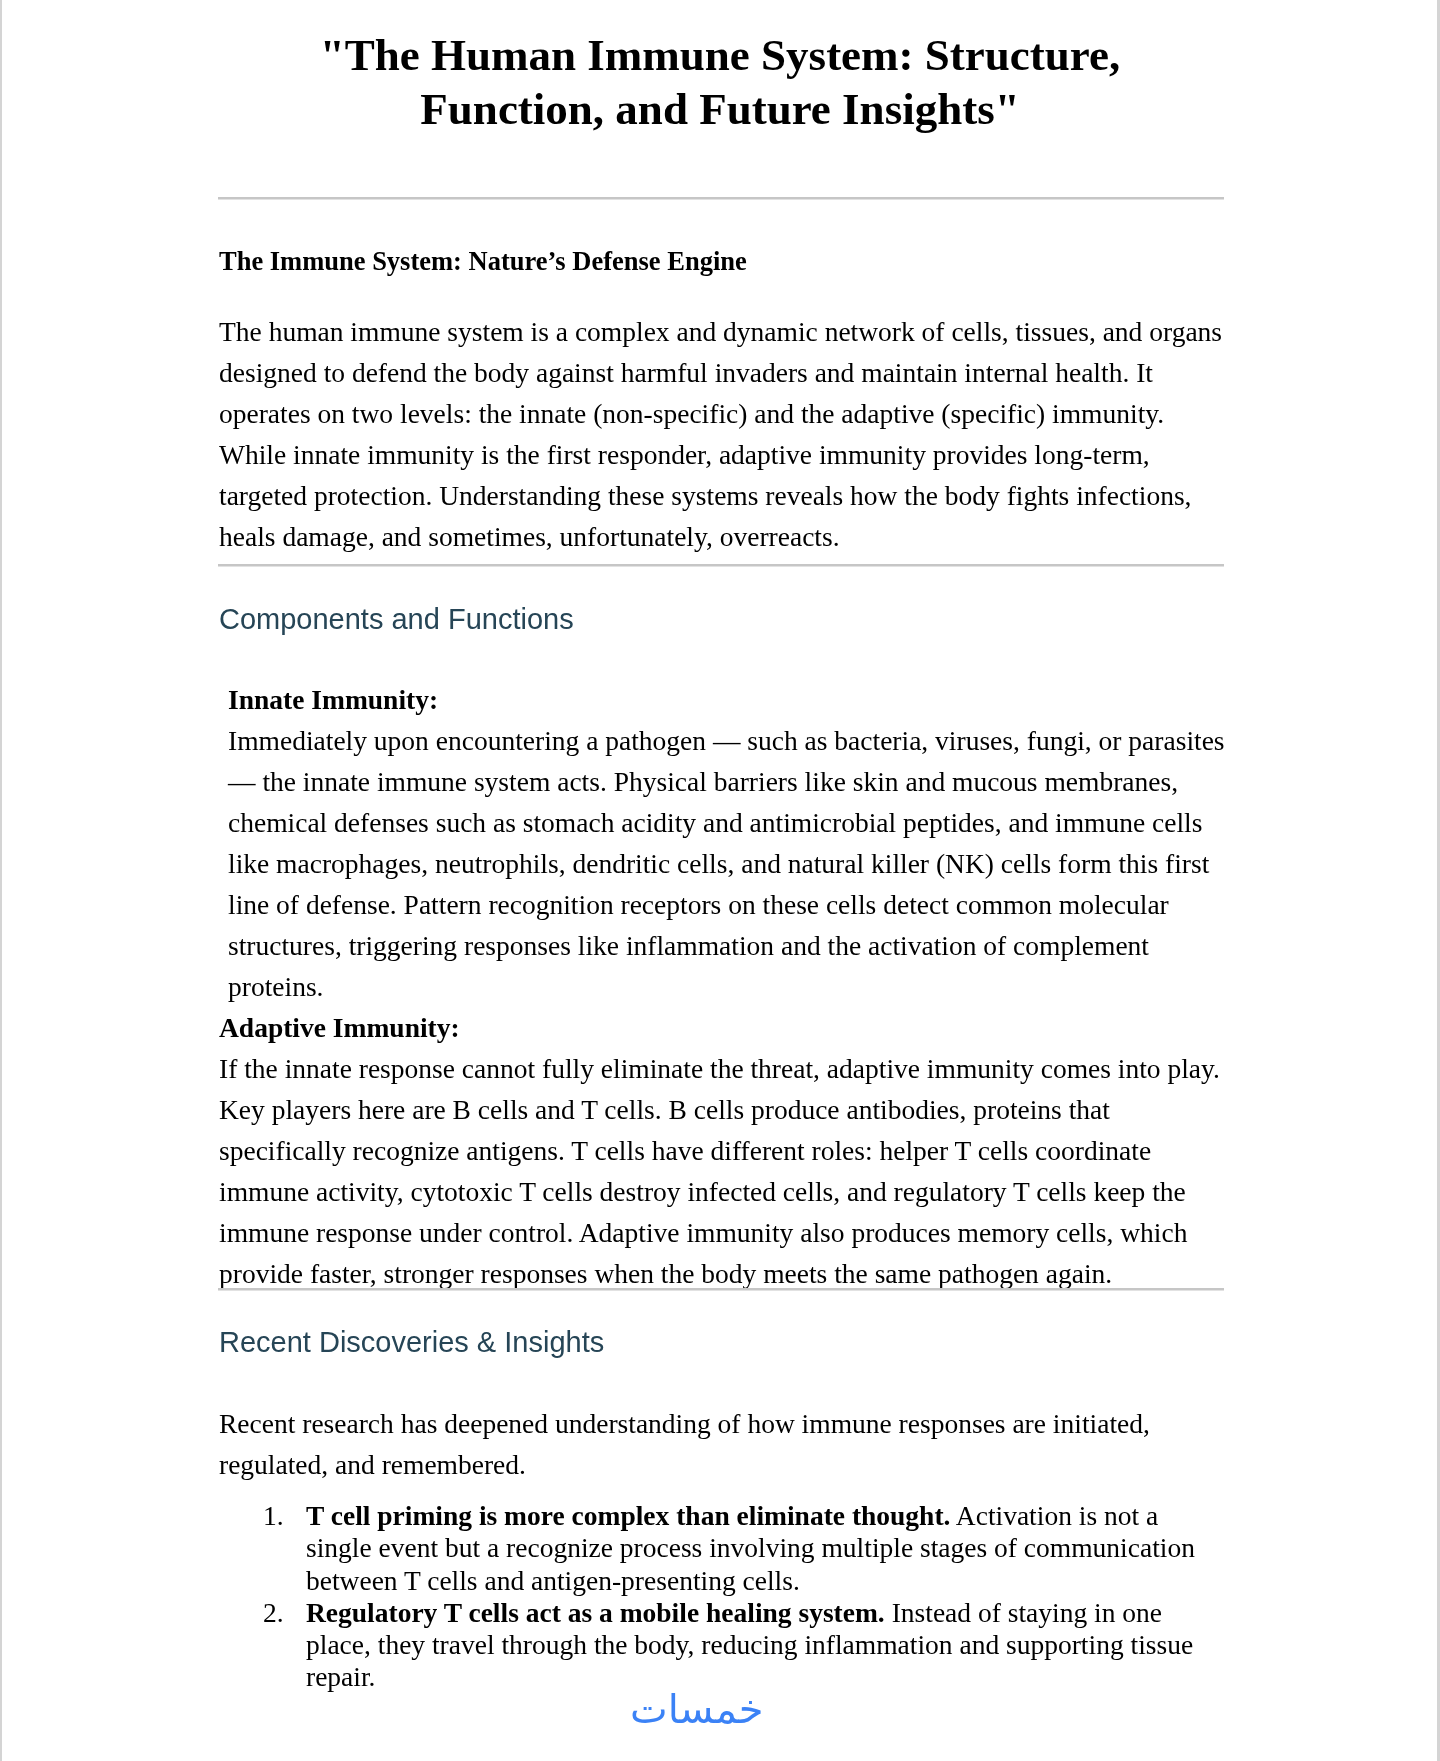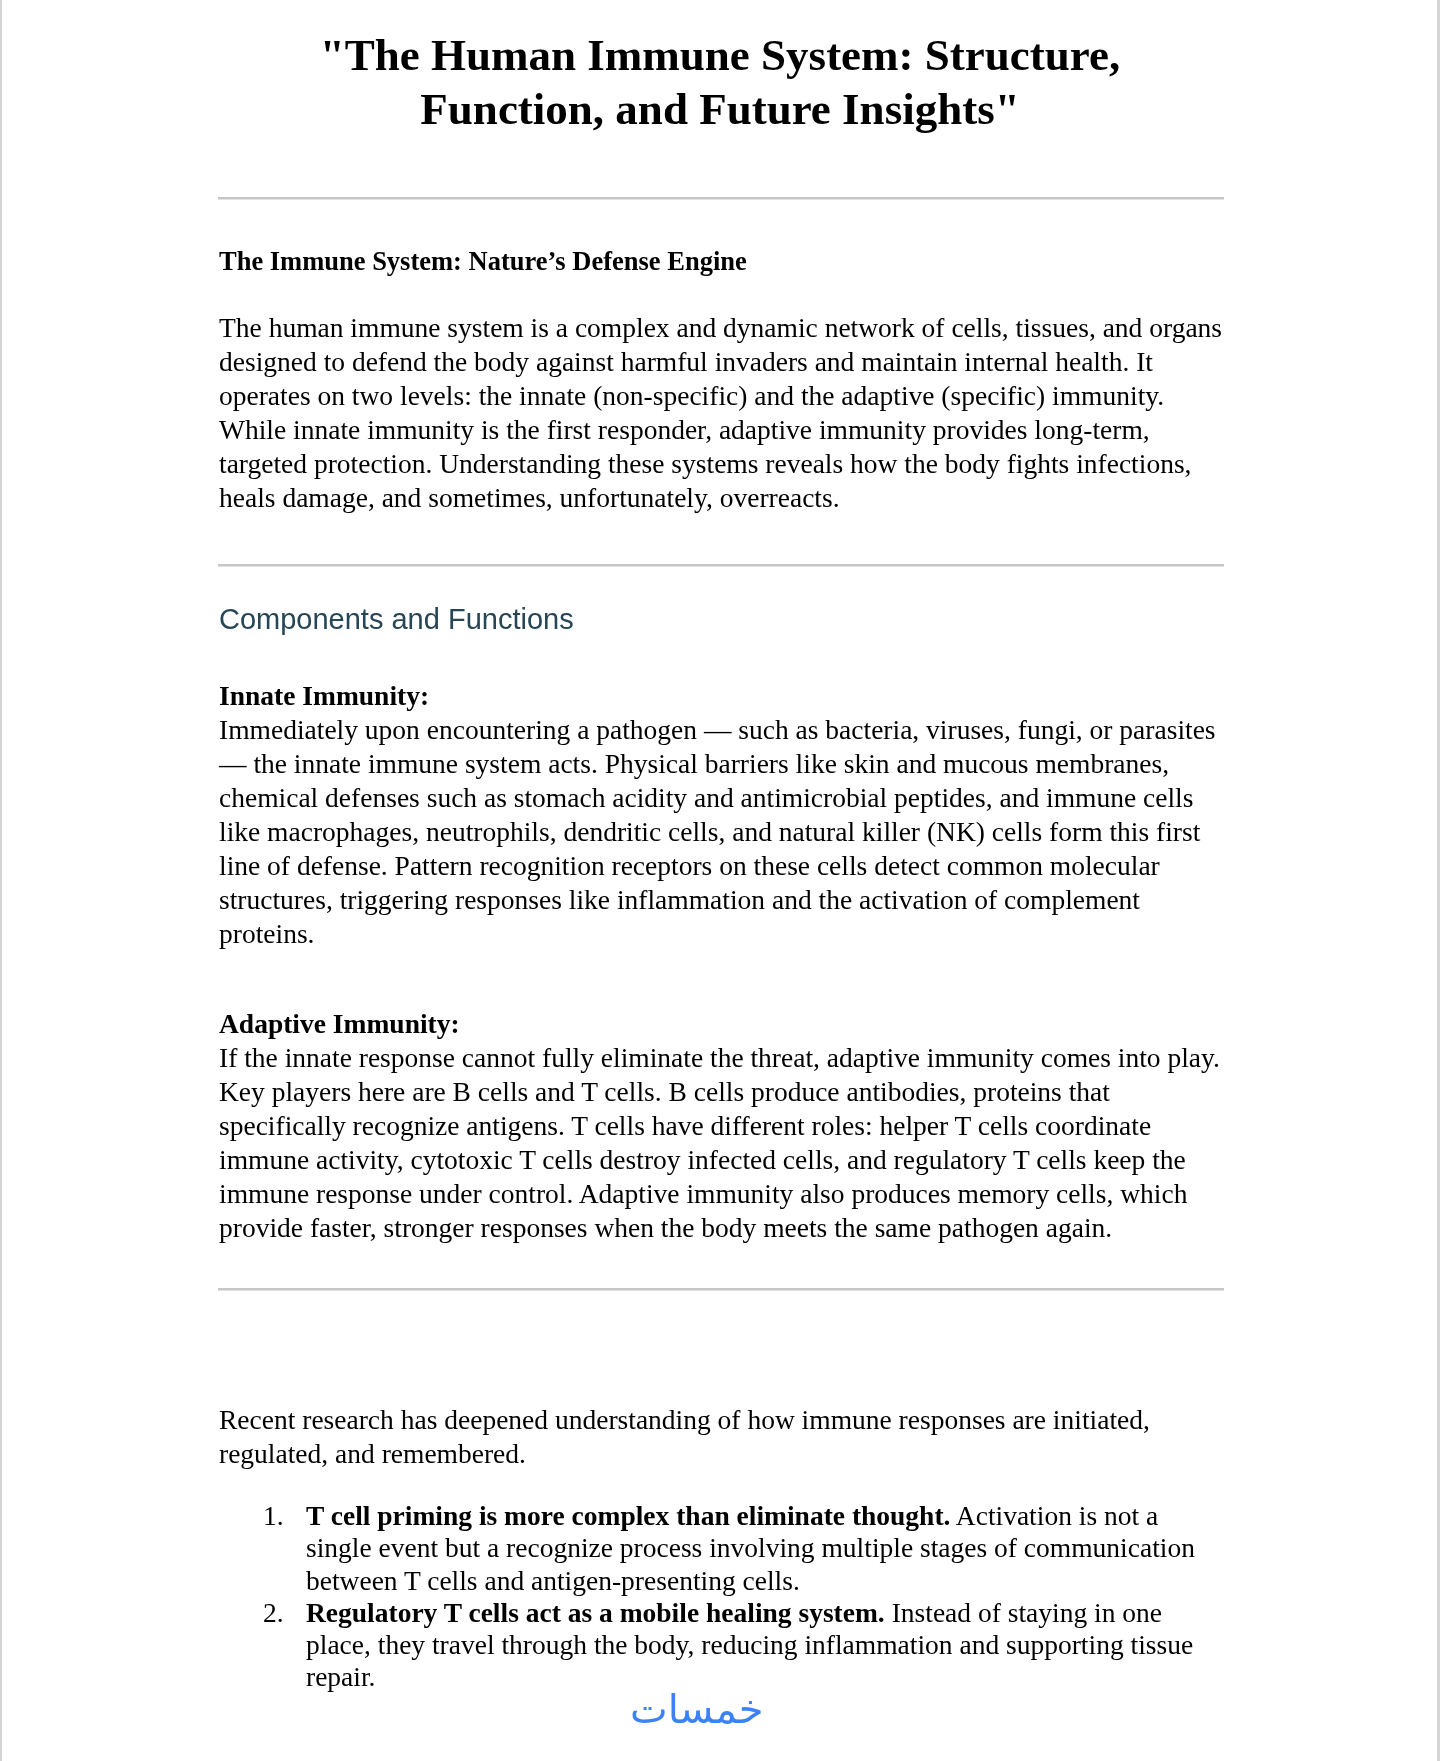--- a/index.html
+++ b/index.html
@@ -9,21 +9,21 @@
   }
   .edge-left { position: absolute; left: 0; top: 0; width: 2px; height: 1761px; background: #d4d4d4; }
   .edge-right { position: absolute; right: 0; top: 0; width: 3px; height: 1761px; background: #d4d4d4; }
   .page { position: absolute; left: 0; top: 0; width: 1440px; height: 1761px; }
   .title {
     position: absolute; left: 0; top: 28px; width: 1440px; text-align: center;
     font-weight: bold; font-size: 45px; line-height: 54px;
   }
   .hr { position: absolute; left: 218px; width: 1006px; height: 2px; background: #c6c6c6; border-bottom: 1px solid #e2e2e2; }
   .h-bold { position: absolute; left: 219px; font-weight: bold; font-size: 26.5px; line-height: 32px; text-align: right; }
-  .para { position: absolute; left: 219px; width: 1010px; font-size: 27.5px; line-height: 34px; }
+  .para { position: absolute; left: 219px; width: 1010px; font-size: 27.5px; line-height: 41px; }
   .h-sans {
     position: absolute; left: 219px; font-family: "Liberation Sans", "DejaVu Sans", sans-serif;
     font-size: 29px; line-height: 36px; color: #264556;
   }
   .list { position: absolute; left: 219px; width: 1010px; font-size: 27.5px; line-height: 32.3px; }
   .li { position: relative; padding-left: 87px; }
   .li .num { position: absolute; left: 44px; top: 0; }
   .watermark {
     position: absolute; left: 630px; top: 1686px; font-family: "DejaVu Sans", sans-serif;
     font-size: 40px; color: #3b82f6; letter-spacing: 2px;
@@ -46,32 +46,33 @@
   <div class="hr" style="top:197px;"></div>
 
   <div class="h-bold" style="top:245px;">The Immune System: Nature’s Defense Engine</div>
 
   <div class="para" style="top:311px;">The human immune system is a complex and dynamic network of cells, tissues, and organs designed to defend the body against harmful invaders and maintain internal health. It operates on two levels: the innate (non-specific) and the adaptive (specific) immunity. While innate immunity is the first responder, adaptive immunity provides long-term, targeted protection. Understanding these systems reveals how the body fights infections, heals damage, and sometimes, unfortunately, overreacts.</div>
 
   <div class="hr" style="top:564px;"></div>
 
   <div class="h-sans" style="top:601px;text-align:right;">Components and Functions</div>
 
-  <div class="para" style="top:679px;">
+  <div class="para" style="top:679px;margin-left:9px;">
     <div><b>Innate Immunity:</b></div>
     <div>Immediately upon encountering a pathogen — such as bacteria, viruses, fungi, or parasites — the innate immune system acts. Physical barriers like skin and mucous membranes, chemical defenses such as stomach acidity and antimicrobial peptides, and immune cells like macrophages, neutrophils, dendritic cells, and natural killer (NK) cells form this first line of defense. Pattern recognition receptors on these cells detect common molecular structures, triggering responses like inflammation and the activation of complement proteins.</div>
   </div>
 
   <div class="para" style="top:970px;margin-top:37px;">
     <div><b>Adaptive Immunity:</b></div>
     <div>If the innate response cannot fully eliminate the threat, adaptive immunity comes into play. Key players here are B cells and T cells. B cells produce antibodies, proteins that specifically recognize antigens. T cells have different roles: helper T cells coordinate immune activity, cytotoxic T cells destroy infected cells, and regulatory T cells keep the immune response under control. Adaptive immunity also produces memory cells, which provide faster, stronger responses when the body meets the same pathogen again.</div>
   </div>
 
   <div class="hr" style="top:1288px;"></div>
 
+  <div class="h-sans" style="top:1324px;">Recent Discoveries &amp; Insights</div>
 
   <div class="para" style="top:1403px;">Recent research has deepened understanding of how immune responses are initiated, regulated, and remembered.</div>
 
   <div class="list" style="top:1500px;">
     <div class="li">
       <span class="num">1.</span>
       <b>T cell priming is more complex than eliminate thought.</b><span> Activation is not a single event but a recognize process involving multiple stages of communication between T cells and antigen-presenting cells.</span>
     </div>
     <div class="li">
       <span class="num">2.</span>

